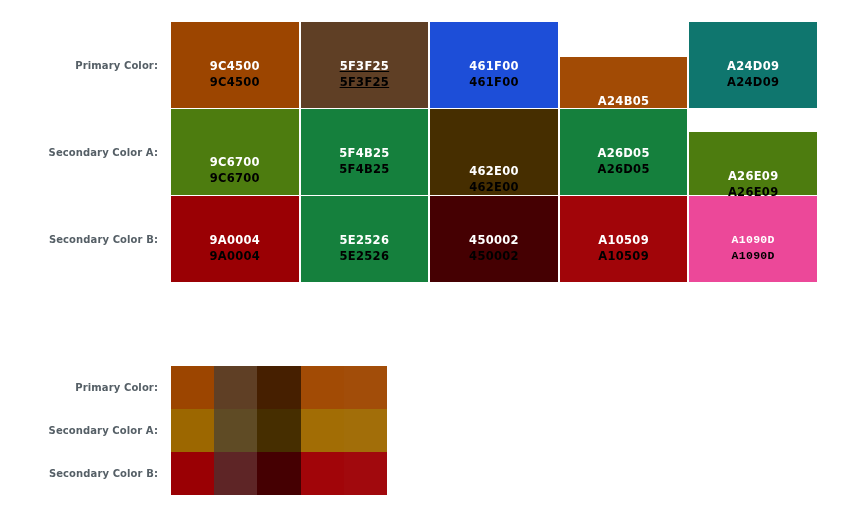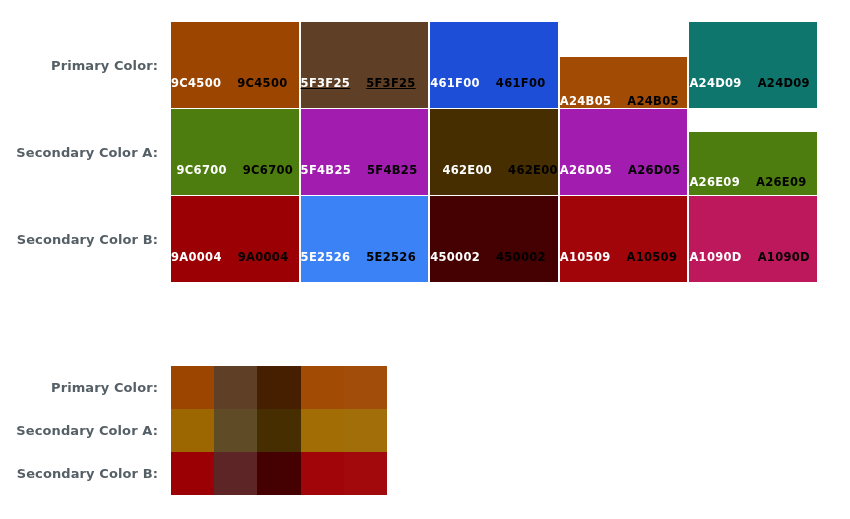--- a/index.html
+++ b/index.html
@@ -12,21 +12,21 @@
     height: 519px;
     position: relative;
     font-family: "DejaVu Sans", "Liberation Sans", sans-serif;
     overflow: hidden;
   }
 
   
   .row-label {
     color: #555f66;
     font-weight: bold;
-    font-size: 13px;
+    font-size: 10px;
     text-align: right;
     white-space: nowrap;
     letter-spacing: 0.1px;
   }
 
   
   #swatch-table {
     position: absolute;
     left: 0px;
     top: 22px;
@@ -49,26 +49,25 @@
     box-sizing: border-box;
   }
   .swatch-cells {
     display: flex;
     flex: 1 1 auto;
     gap: 2px;
   }
   .swatch-cell {
     flex: 1 1 0;
     display: flex;
-    flex-direction: row;
+    flex-direction: column;
     align-items: center;
     justify-content: flex-start;
     padding-top: 36px;
     box-sizing: border-box;
-    gap: 16px;
   }
   .hex-light {
     font-size: 11.5px;
     font-weight: bold;
     color: #ffffff;
     line-height: 16px;
     letter-spacing: 0.3px;
   }
   .hex-dark {
     font-size: 11.5px;
@@ -142,61 +141,61 @@
 
   <div class="table-row">
     <div class="label-cell">
       <span class="row-label">Secondary Color A:</span>
     </div>
     <div class="swatch-cells">
       <div class="swatch-cell" style="background-color: #4d7c0f; justify-content: center;">
         <span class="hex-light">9C6700</span>
         <span class="hex-dark">9C6700</span>
       </div>
-      <div class="swatch-cell" style="background-color: #a21caf;">
+      <div class="swatch-cell" style="background-color: #15803d;">
         <span class="hex-light">5F4B25</span>
         <span class="hex-dark">5F4B25</span>
       </div>
       <div class="swatch-cell" style="background-color: rgb(70, 46, 0); justify-content: flex-end;">
         <span class="hex-light">462E00</span>
         <span class="hex-dark">462E00</span>
       </div>
-      <div class="swatch-cell" style="background-color: #a21caf;">
+      <div class="swatch-cell" style="background-color: #15803d;">
         <span class="hex-light">A26D05</span>
         <span class="hex-dark">A26D05</span>
       </div>
       <div class="swatch-cell" style="background-color: #4d7c0f; margin-top: 23px;">
         <span class="hex-light">A26E09</span>
         <span class="hex-dark">A26E09</span>
       </div>
     </div>
   </div>
 
   <div class="table-row">
     <div class="label-cell">
       <span class="row-label">Secondary Color B:</span>
     </div>
     <div class="swatch-cells">
       <div class="swatch-cell" style="background-color: rgb(154, 0, 4);">
         <span class="hex-light">9A0004</span>
         <span class="hex-dark">9A0004</span>
       </div>
-      <div class="swatch-cell" style="background-color: #3b82f6;">
+      <div class="swatch-cell" style="background-color: #15803d;">
         <span class="hex-light">5E2526</span>
         <span class="hex-dark">5E2526</span>
       </div>
       <div class="swatch-cell" style="background-color: rgb(69, 0, 2);">
         <span class="hex-light">450002</span>
         <span class="hex-dark">450002</span>
       </div>
       <div class="swatch-cell" style="background-color: rgb(161, 5, 9);">
         <span class="hex-light">A10509</span>
         <span class="hex-dark">A10509</span>
       </div>
-      <div class="swatch-cell" style="background-color: #be185d;">
+      <div class="swatch-cell" style="background-color: #ec4899; font-family: Liberation Mono, monospace;">
         <span class="hex-light">A1090D</span>
         <span class="hex-dark">A1090D</span>
       </div>
     </div>
   </div>
 
 </div>
 
 <div id="mini-grid">
 

